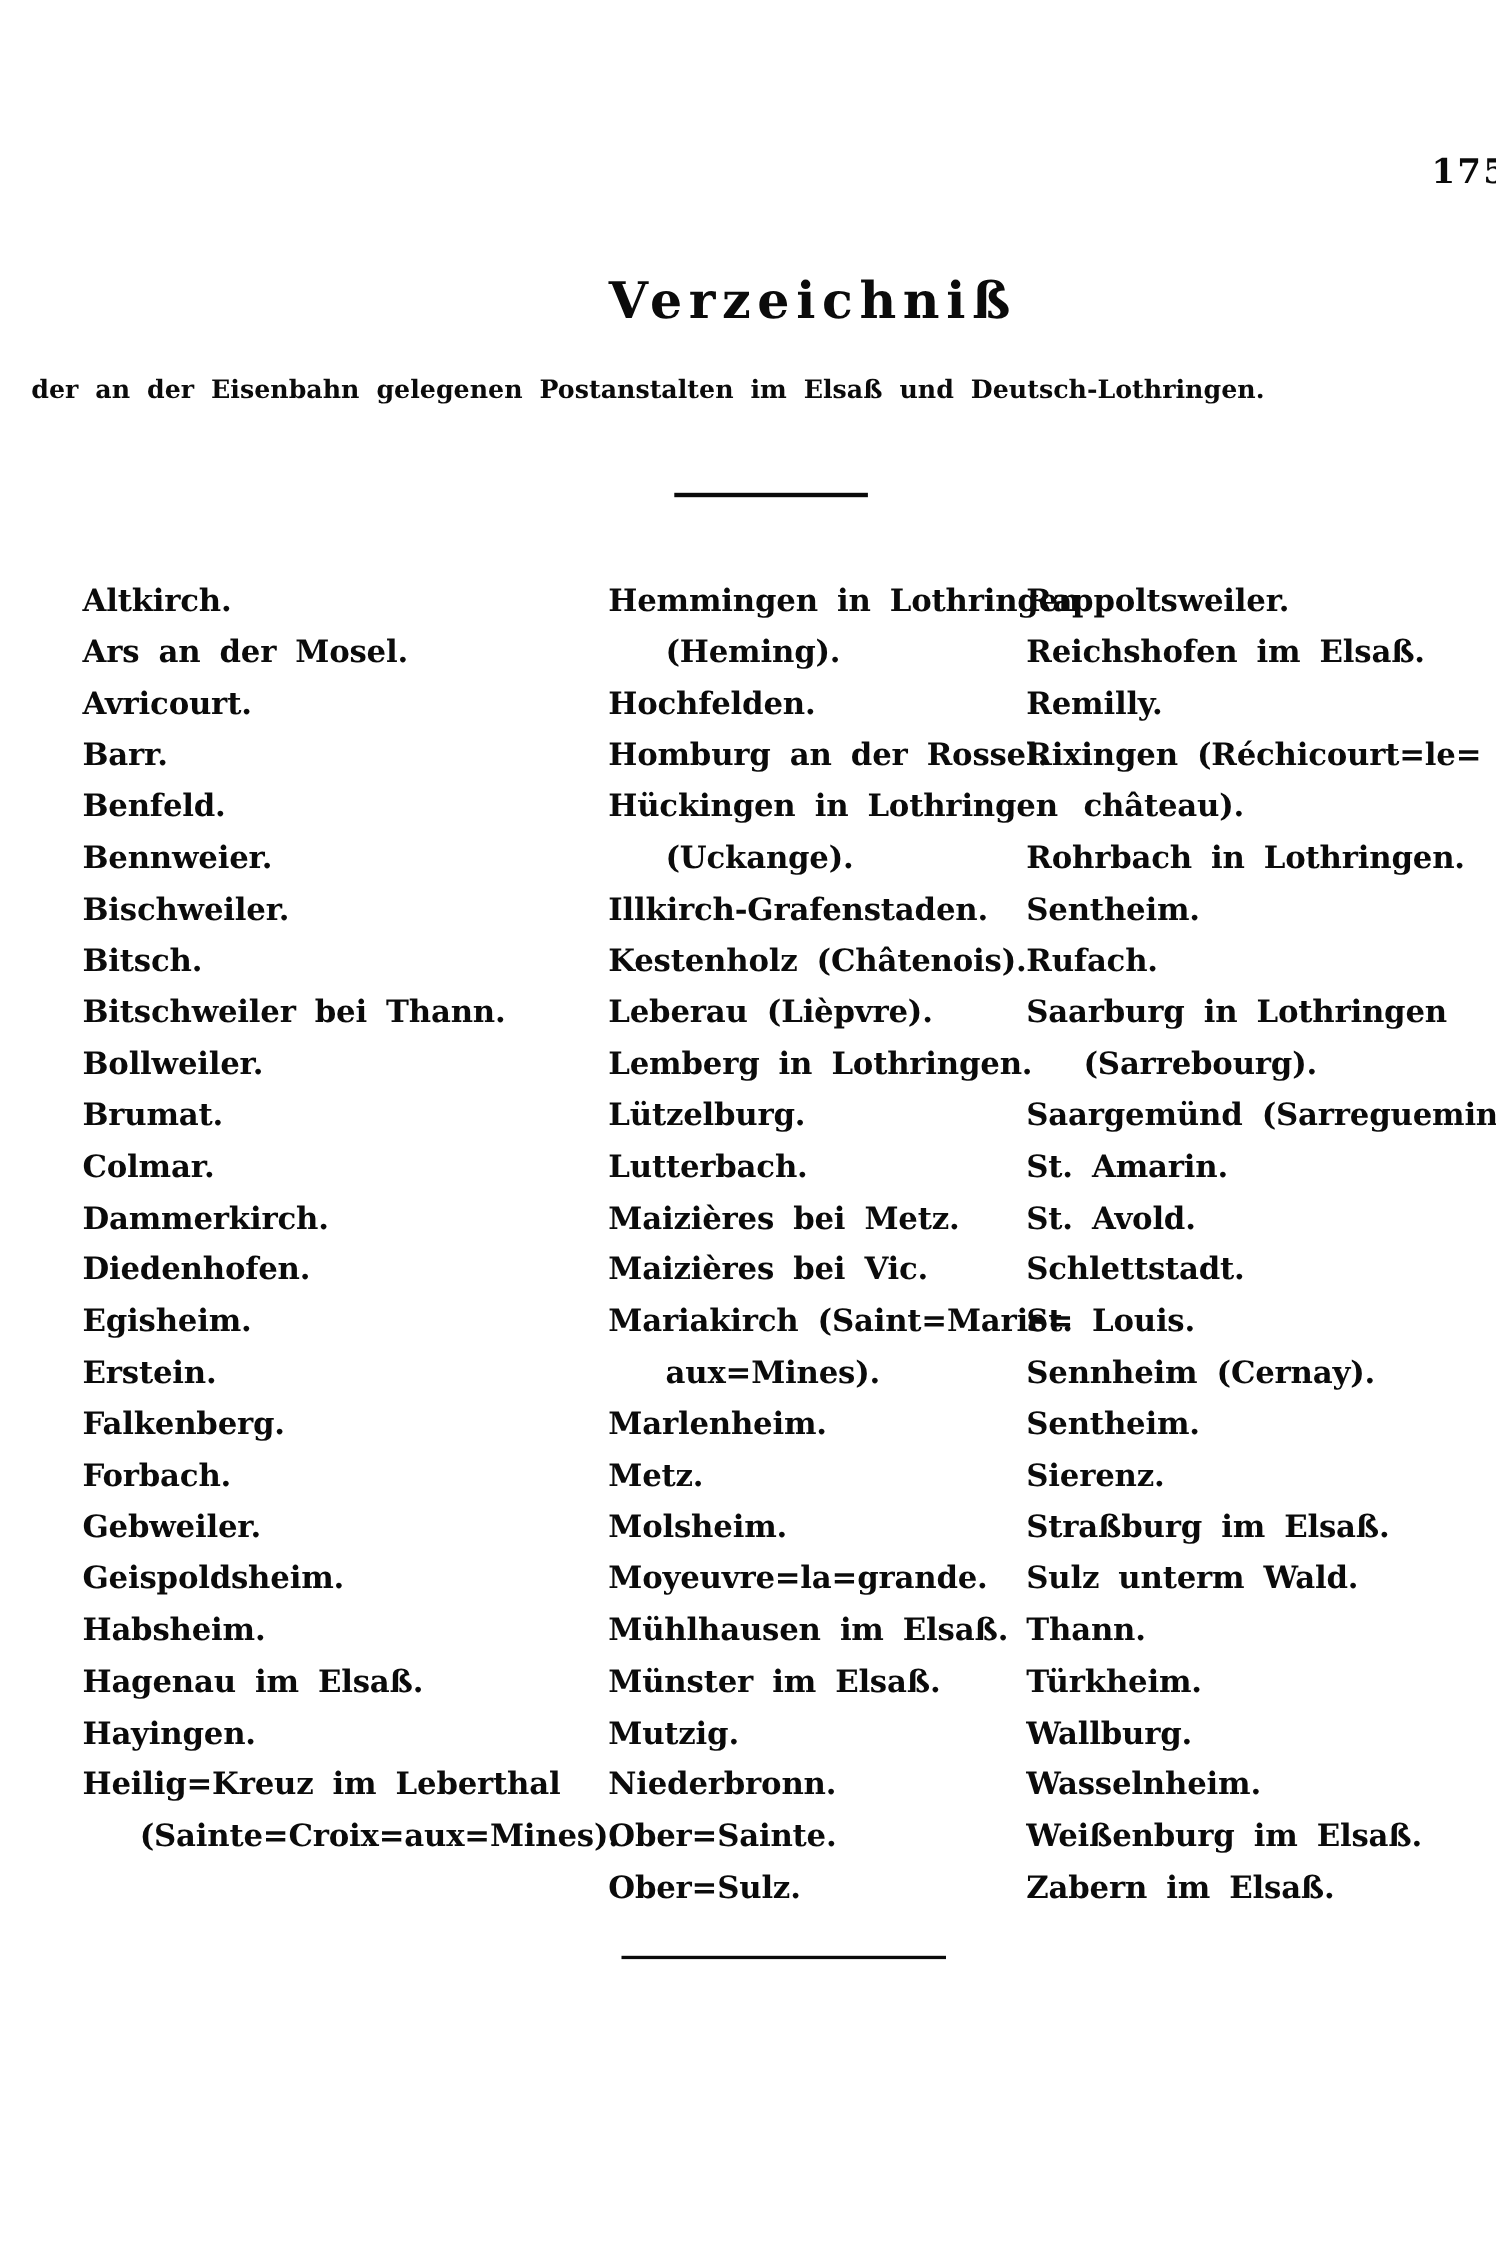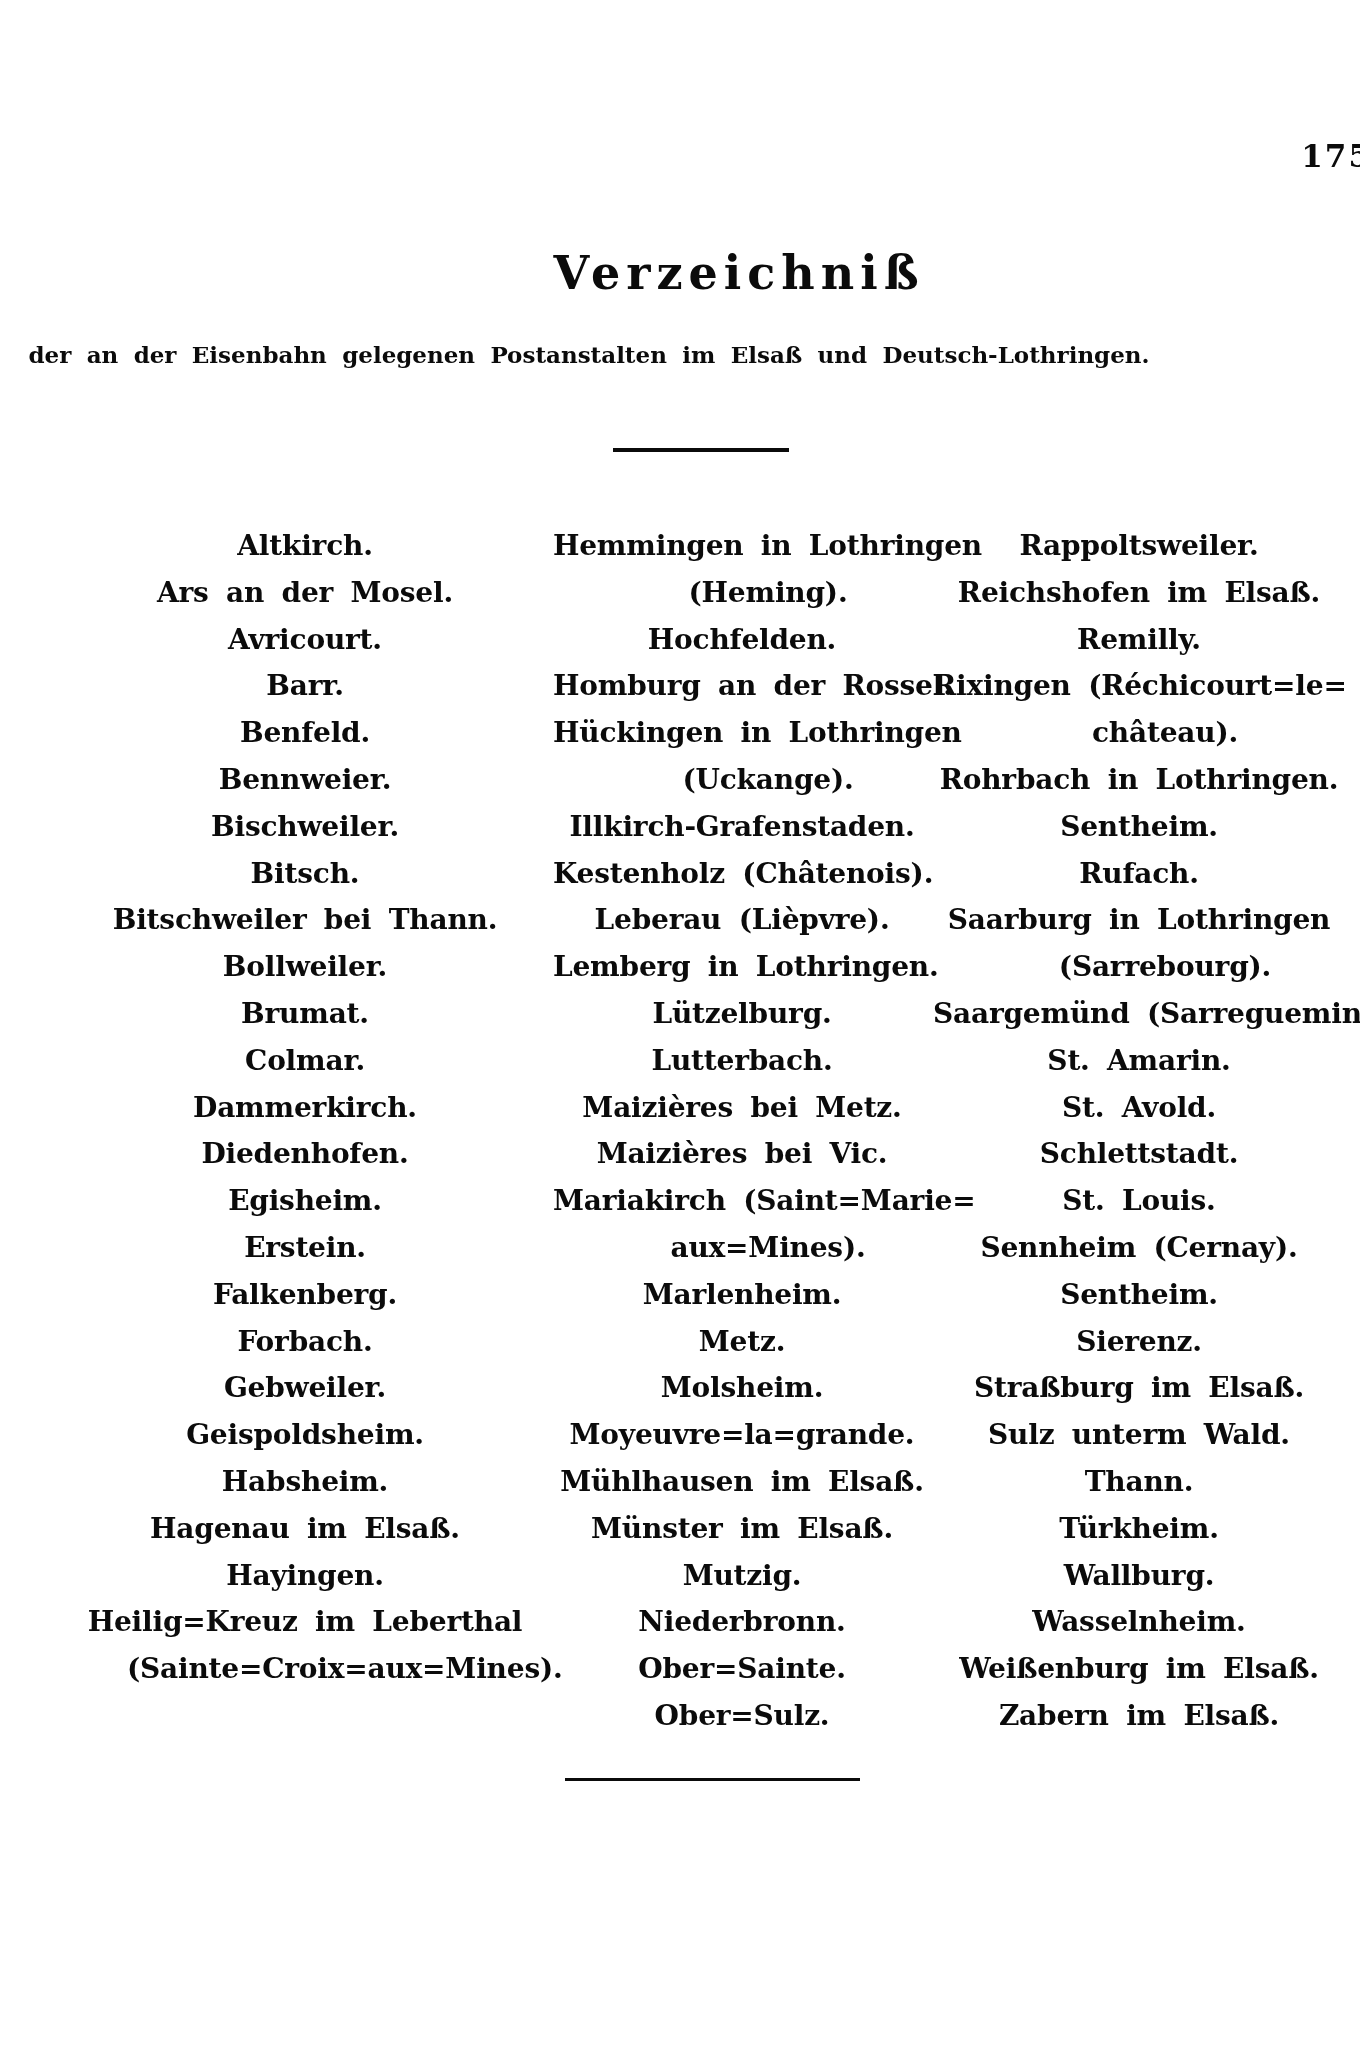--- a/index.html
+++ b/index.html
@@ -65,21 +65,20 @@
   }
   .list {
     position: absolute;
     top: 523px;
     left: 0;
     width: 100%;
   }
   .col {
     position: absolute;
     top: 0;
-    text-align: center;
   }
   .col-1 { left: 75px;  width: 460px; }
   .col-2 { left: 553px; width: 378px; }
   .col-3 { left: 933px; width: 412px; }
   .entry-line {
     height: 46.8px;
     line-height: 46.8px;
     font-size: 28px;
     font-weight: bold;
     word-spacing: 0.28em;

